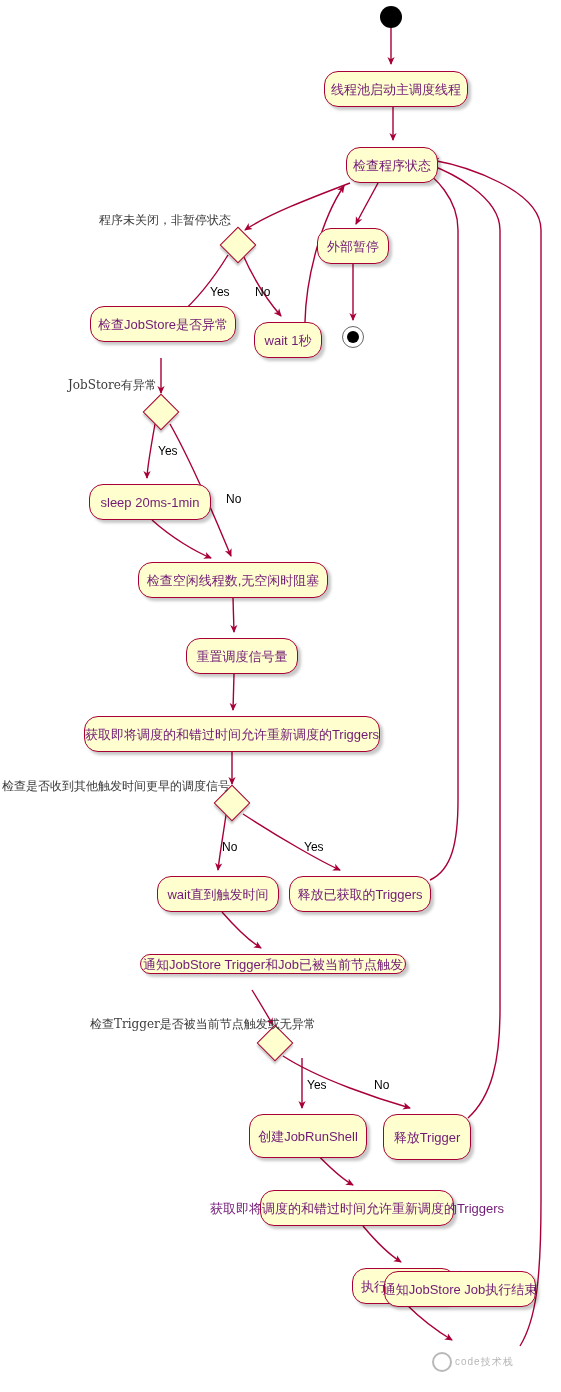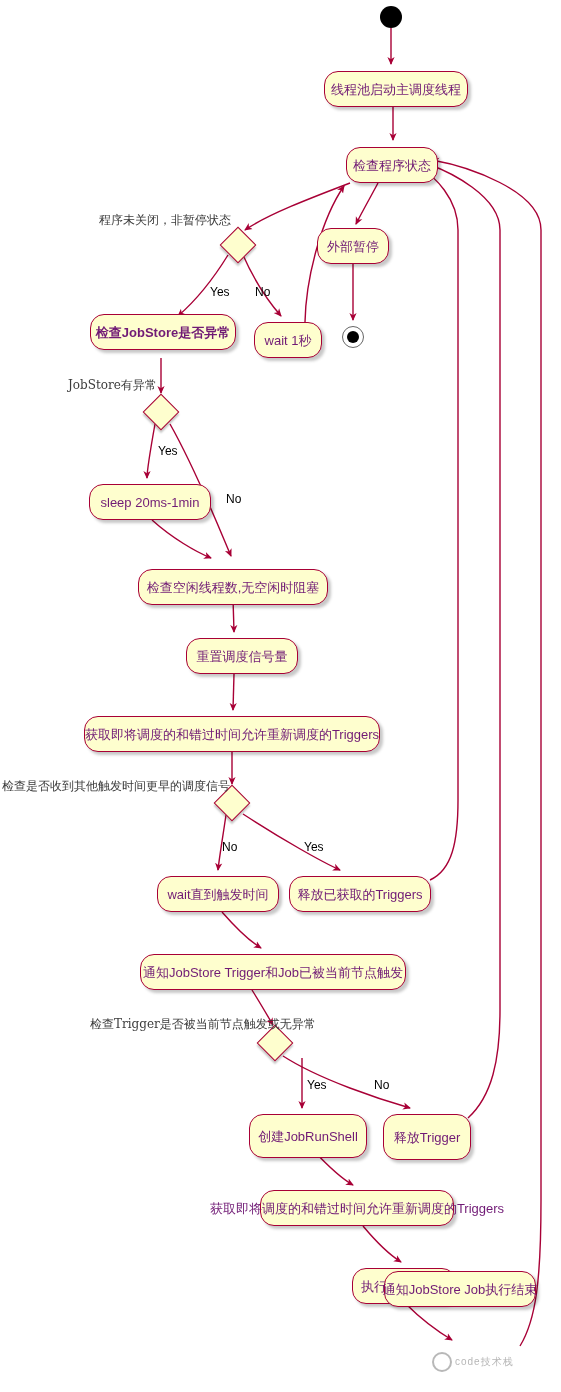--- a/index.html
+++ b/index.html
@@ -199,35 +199,35 @@
   </div>
 
   <div class="decision" style="left:225px; top:232px;"></div>
 
   <div class="node" style="left:317px; top:228px; width:72px; height:36px;">
     <span class="node-label">外部暂停</span>
   </div>
 
   <div class="end-node" style="left:342px; top:326px;"></div>
 
-  <div class="node" style="left:90px; top:314px; width:146px; height:36px;font-weight:bold;">
+  <div class="node" style="left:90px; top:306px; width:146px; height:36px;">
     <span class="node-label">检查JobStore是否异常</span>
   </div>
 
   <div class="node" style="left:254px; top:322px; width:68px; height:36px;">
     <span class="node-label">wait 1秒</span>
   </div>
 
   <div class="decision" style="left:148px; top:399px;"></div>
 
   <div class="node" style="left:89px; top:484px; width:122px; height:36px;">
     <span class="node-label">sleep 20ms-1min</span>
   </div>
 
-  <div class="node" style="left:138px; top:562px; width:190px; height:36px;margin-top:7px;">
+  <div class="node" style="left:138px; top:562px; width:190px; height:36px;">
     <span class="node-label">检查空闲线程数,无空闲时阻塞</span>
   </div>
 
   <div class="node" style="left:186px; top:638px; width:112px; height:36px;">
     <span class="node-label">重置调度信号量</span>
   </div>
 
   <div class="node" style="left:84px; top:716px; width:296px; height:36px;">
     <span class="node-label">获取即将调度的和错过时间允许重新调度的Triggers</span>
   </div>
@@ -235,21 +235,21 @@
   <div class="decision" style="left:219px; top:790px;"></div>
 
   <div class="node" style="left:157px; top:876px; width:122px; height:36px;">
     <span class="node-label">wait直到触发时间</span>
   </div>
 
   <div class="node" style="left:289px; top:876px; width:142px; height:36px;">
     <span class="node-label">释放已获取的Triggers</span>
   </div>
 
-  <div class="node" style="left:140px; top:954px; width:266px; height:36px;">
+  <div class="node" style="left:140px; top:954px; width:266px; height:20px;">
     <span class="node-label">通知JobStore Trigger和Job已被当前节点触发</span>
   </div>
 
   <div class="decision" style="left:262px; top:1030px;"></div>
 
   <div class="node" style="left:249px; top:1114px; width:118px; height:44px;">
     <span class="node-label">创建JobRunShell</span>
   </div>
 
   <div class="node" style="left:383px; top:1114px; width:88px; height:46px;">

